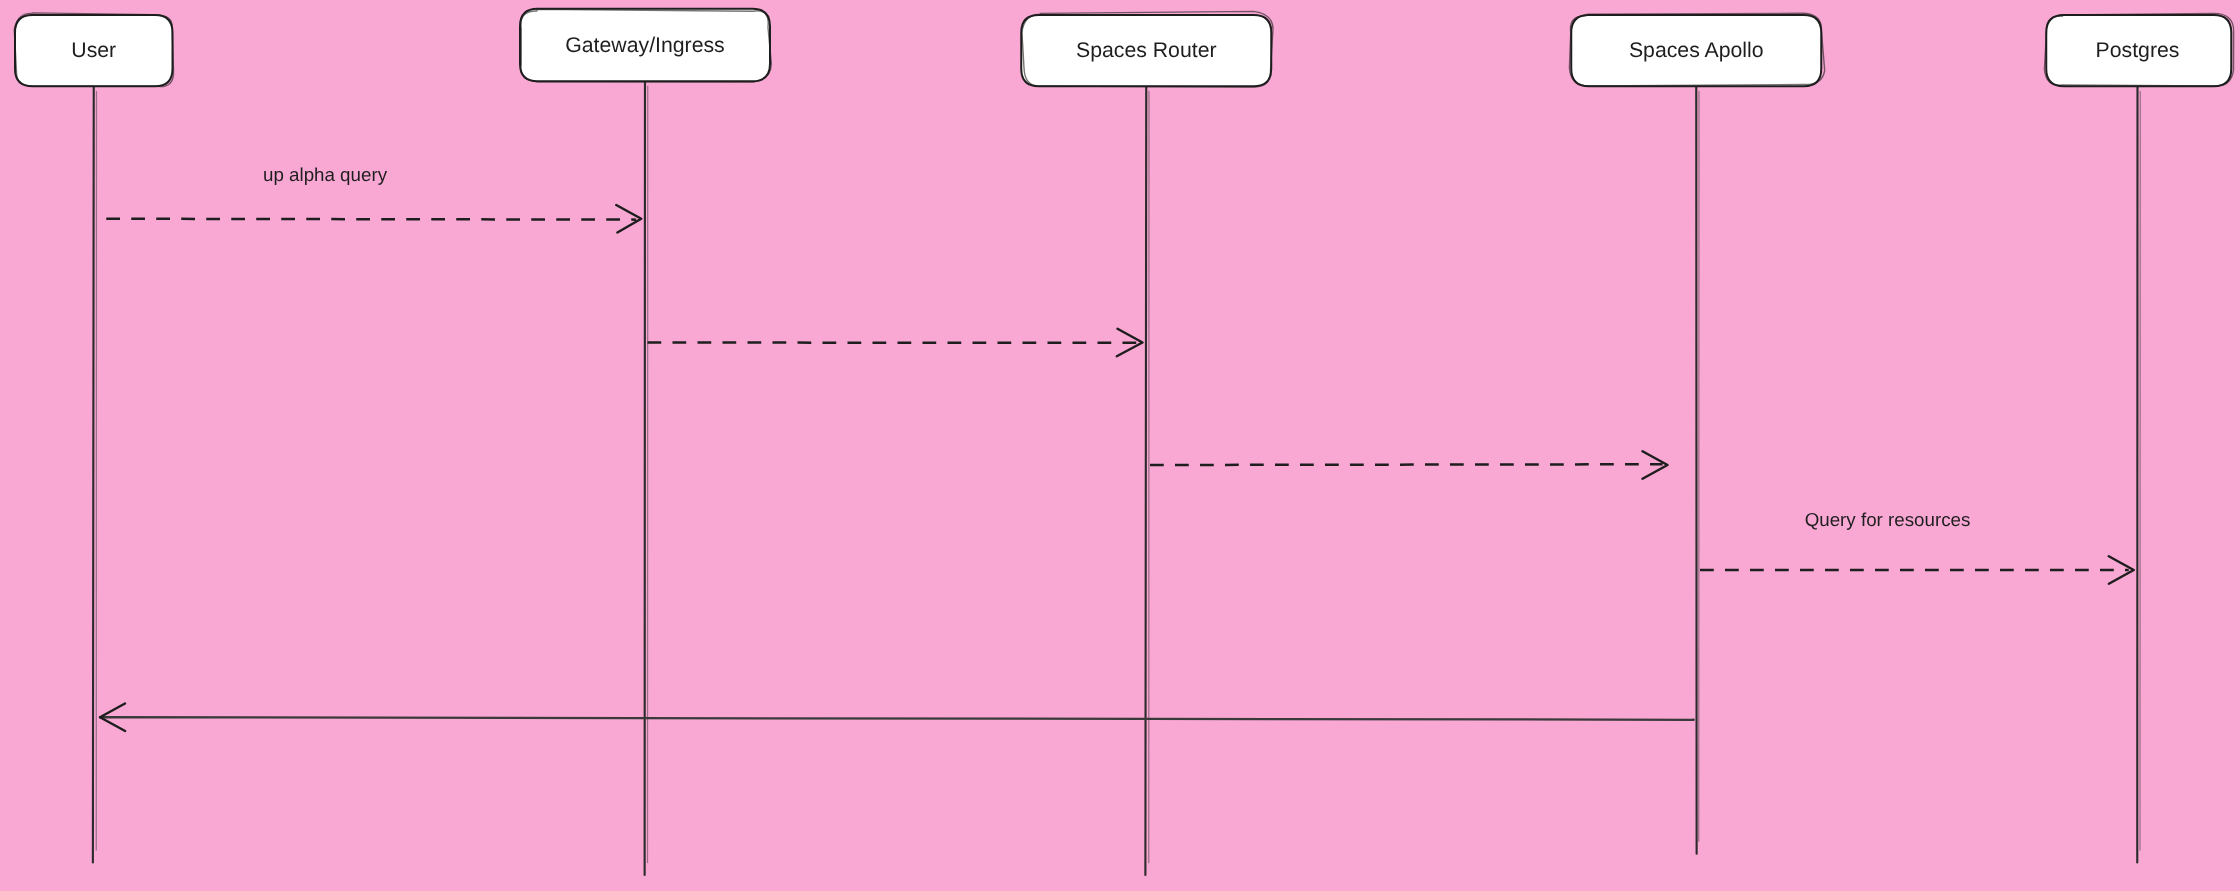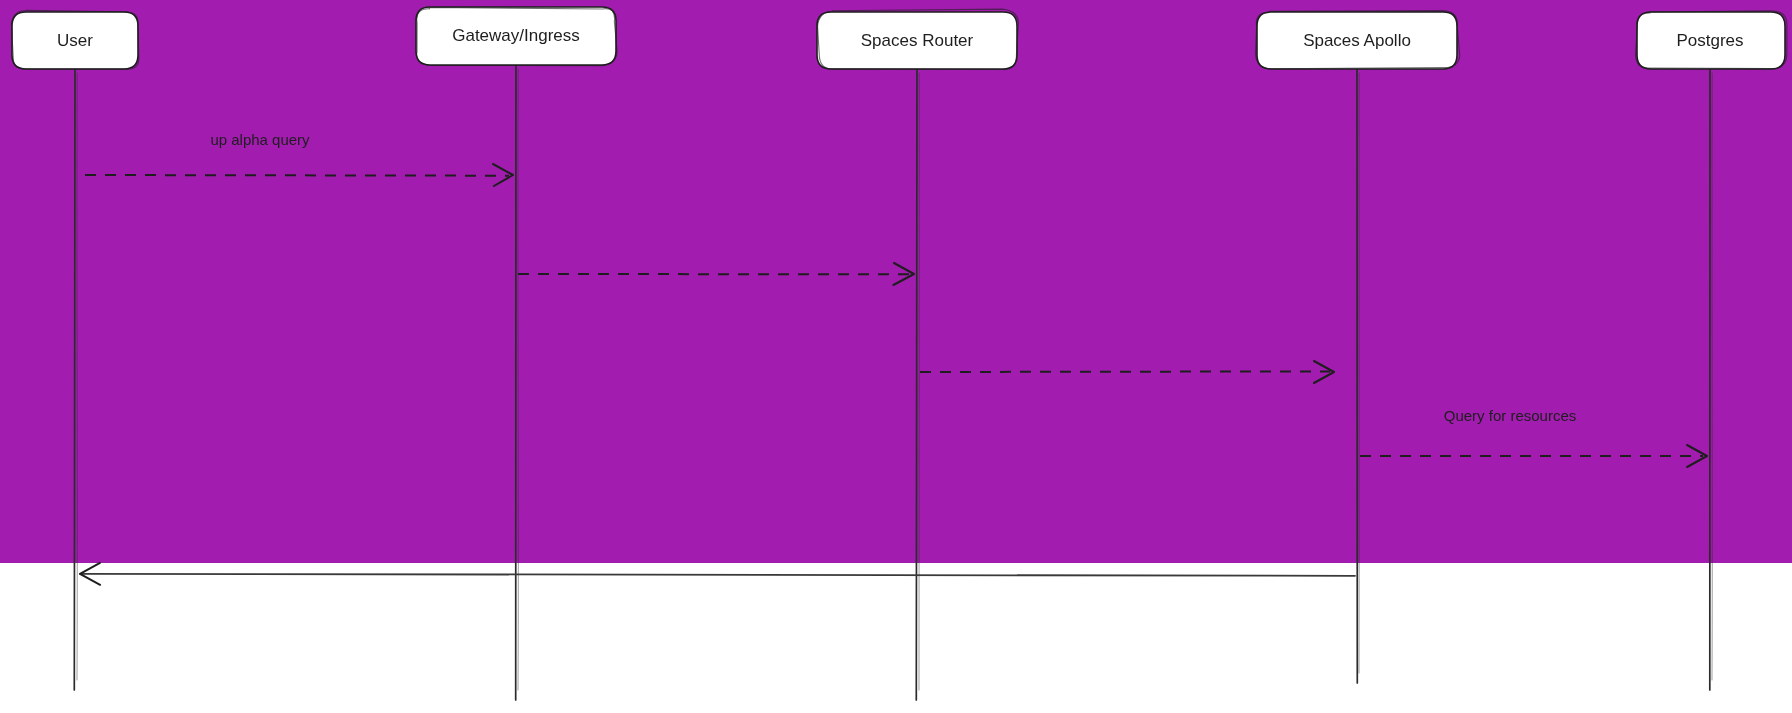--- a/index.html
+++ b/index.html
@@ -9,22 +9,22 @@
   }
   body {
     width: 1792px;
     height: 713px;
     overflow: hidden;
     font-family: "Liberation Sans", sans-serif;
   }
   #diagram-root {
     position: relative;
     width: 1792px;
-    height: 563px;
-    background: #a21caf;
+    height: 713px;
+    background: #f9a8d4;
   }
   #seq-svg {
     display: block;
     width: 1792px;
     height: 713px;
   }
   .actor-label {
     font-family: "Liberation Sans", sans-serif;
     font-size: 17px;
     fill: #1e1e1e;

